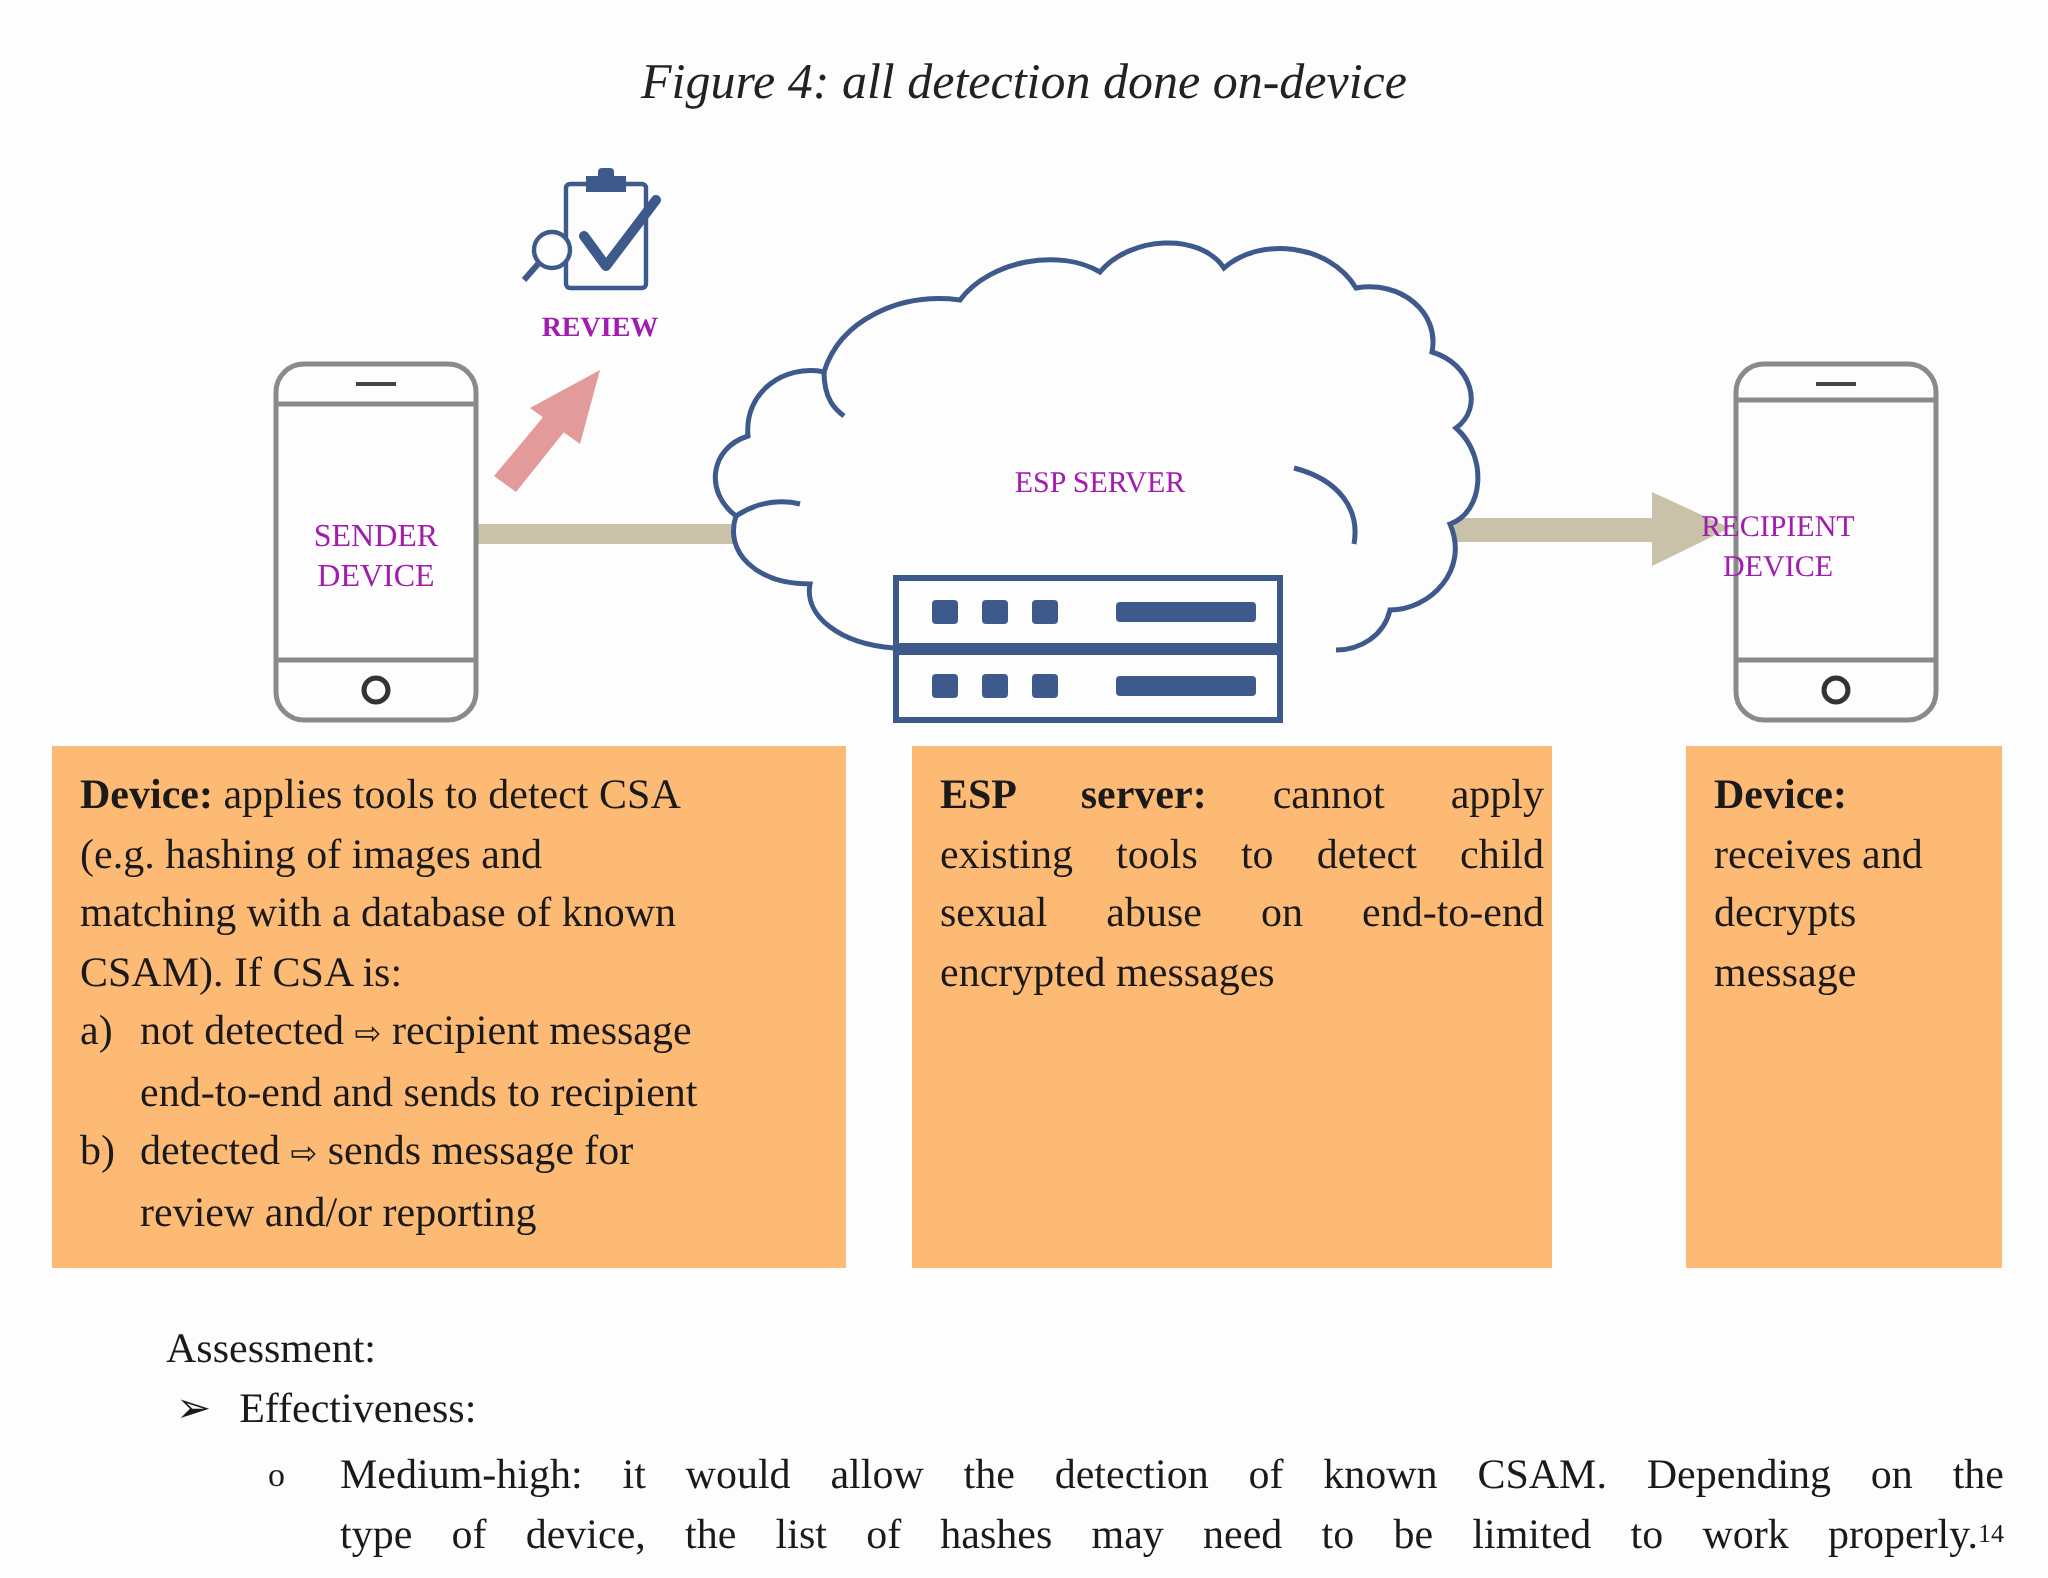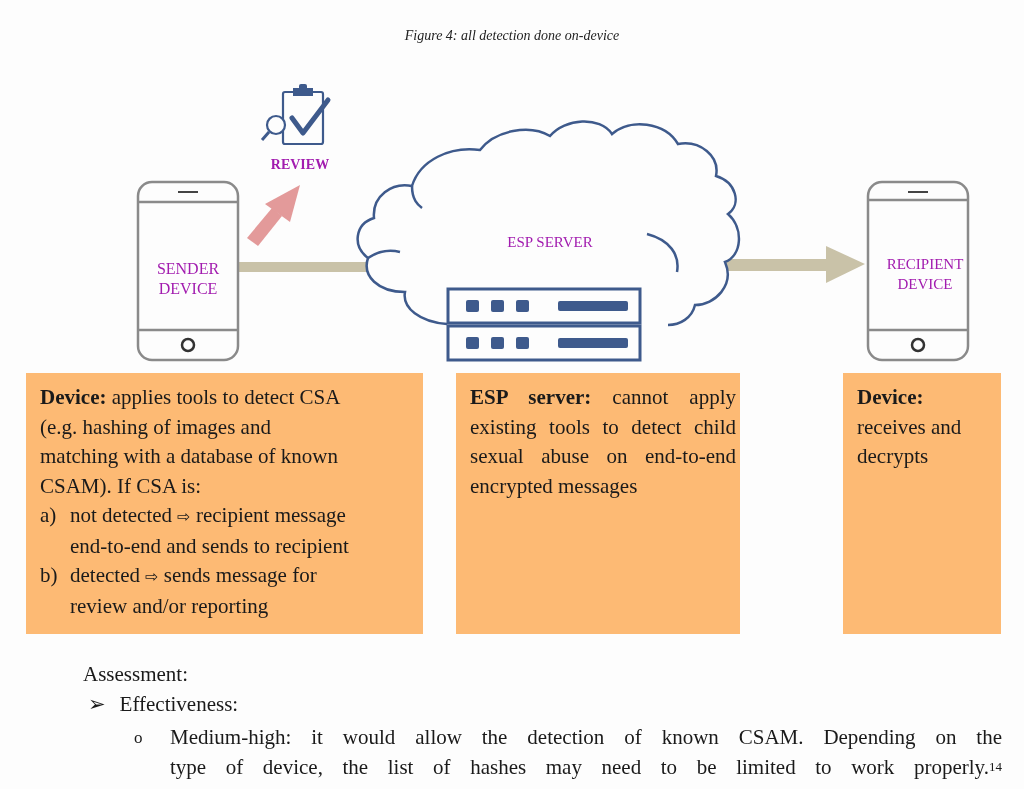--- a/index.html
+++ b/index.html
@@ -4,38 +4,38 @@
   <style>
     html, body { margin: 0; padding: 0; }
     body {
       width: 1024px; height: 789px; position: relative; overflow: hidden;
       background: #fdfdfd;
       font-family: "Liberation Serif", "DejaVu Serif", serif;
       color: #1a1a1a;
     }
     .caption {
       position: absolute; top: 28px; left: 0; width: 1024px; text-align: center;
-      font-style: italic; font-size: 14px; color: #222;
+      font-style: italic; font-size: 25px; color: #222;
     }
     svg.diagram { position: absolute; left: 0; top: 0; }
     .label {
       position: absolute; text-align: center; font-size: 15px; line-height: 20px;
       color: #a21caf; letter-spacing: 0px;
     }
     .review-label { left: 260px; top: 155px; width: 80px; font-weight: bold; font-size: 14px; }
     .sender-label { left: 140px; top: 259px; width: 96px; font-size: 16px; }
     .esp-label { left: 480px; top: 232px; width: 140px; font-size: 15px; }
-    .recipient-label { left: 868px; top: 254px; width: 114px; font-size: 15px; }
+    .recipient-label { left: 832px; top: 254px; width: 114px; font-size: 15px; }
 
     .box {
       position: absolute; background: #fdba74; box-sizing: border-box;
       font-size: 21px; line-height: 29.5px; padding: 10px 14px 0 14px;
     }
     .box-left { left: 26px; top: 373px; width: 397px; height: 261px; }
-    .box-mid { left: 456px; top: 373px; width: 284px; height: 261px; padding-left: 14px; padding-right: 4px; text-align: justify; font-family: Liberation Serif, serif; }
+    .box-mid { left: 456px; top: 373px; width: 320px; height: 261px; padding-left: 14px; padding-right: 4px; text-align: justify; font-family: Liberation Serif, serif; }
     .box-right { left: 843px; top: 373px; width: 158px; height: 261px; }
     .box b { font-weight: bold; }
     .box-mid .justify-line { display: block; text-align: justify; text-align-last: justify; }
     .box-mid .last-line { display: block; text-align: left; }
     .opt { display: flex; }
     .opt .mk { width: 30px; flex: none; }
     .arrow-glyph { font-family: "DejaVu Sans", sans-serif; font-size: 16px; }
 
     .assess { position: absolute; left: 50px; top: 662px; font-size: 21px; margin-left: 33px; }
     .bullet1 { position: absolute; left: 88px; top: 692px; font-size: 21px; display: flex; gap: 14px; }
@@ -160,20 +160,21 @@
   <span class="justify-line"><b>ESP server:</b><span> cannot apply</span></span>
   <span class="justify-line">existing tools to detect child</span>
   <span class="justify-line">sexual abuse on end-to-end</span>
   <span class="last-line">encrypted messages</span>
 </div>
 
 <div class="box box-right">
   <div><b>Device:</b></div>
   <div>receives and</div>
   <div>decrypts</div>
+  <div>message</div>
 </div>
 
 <div class="assess">Assessment:</div>
 <div class="bullet1">
   <span>➢</span>
   <span>Effectiveness:</span>
 </div>
 <div class="bullet2">
   <span class="mk">o</span>
   <div class="txt" style="flex:1;">

